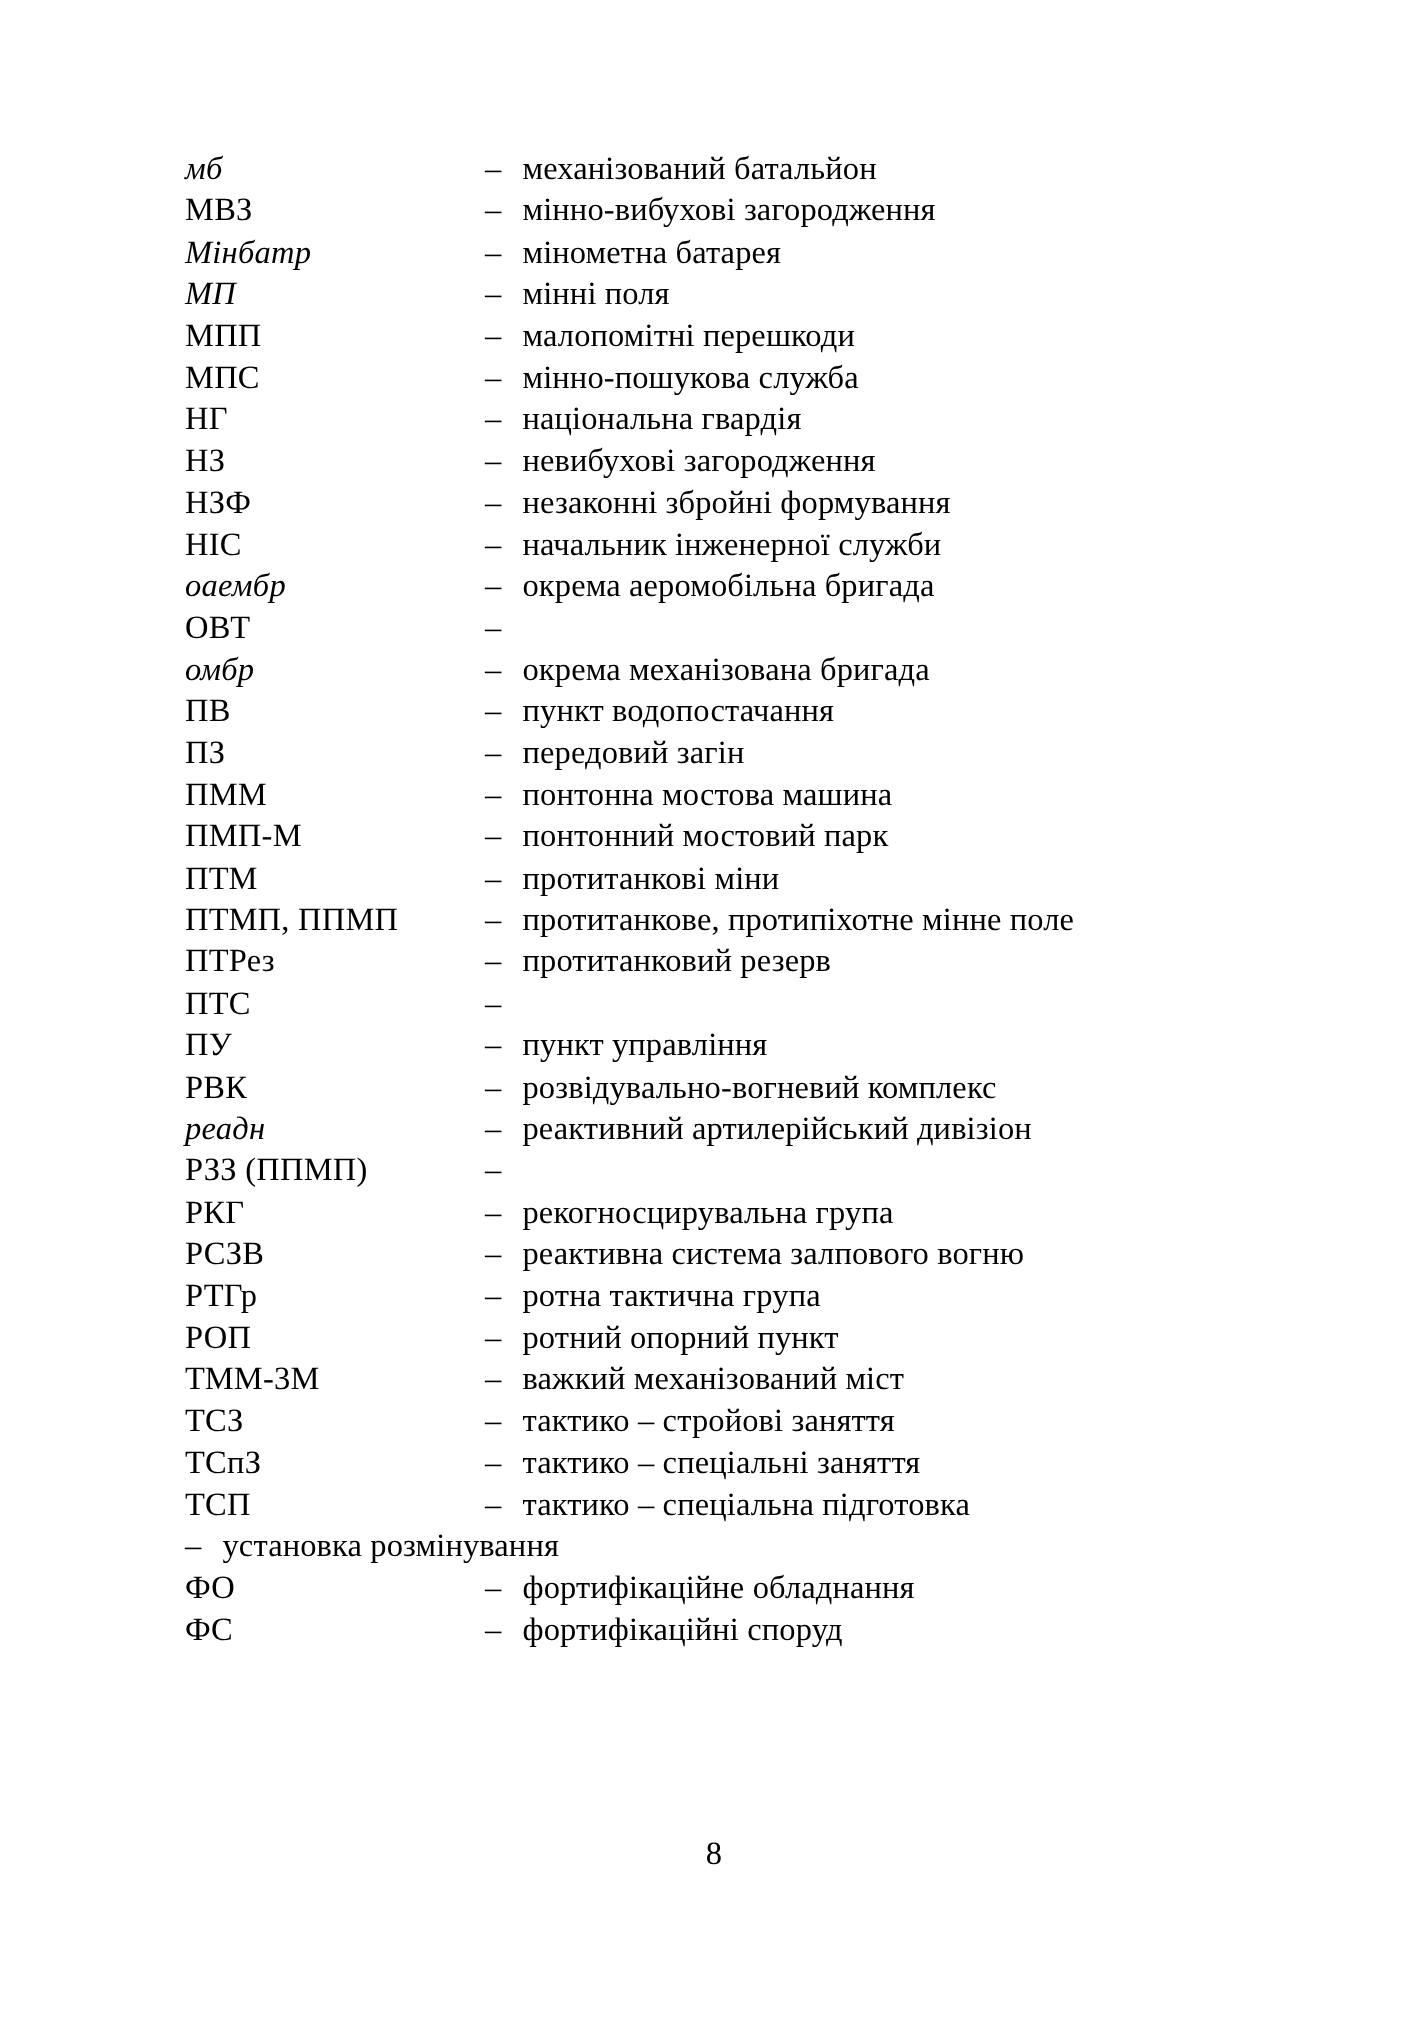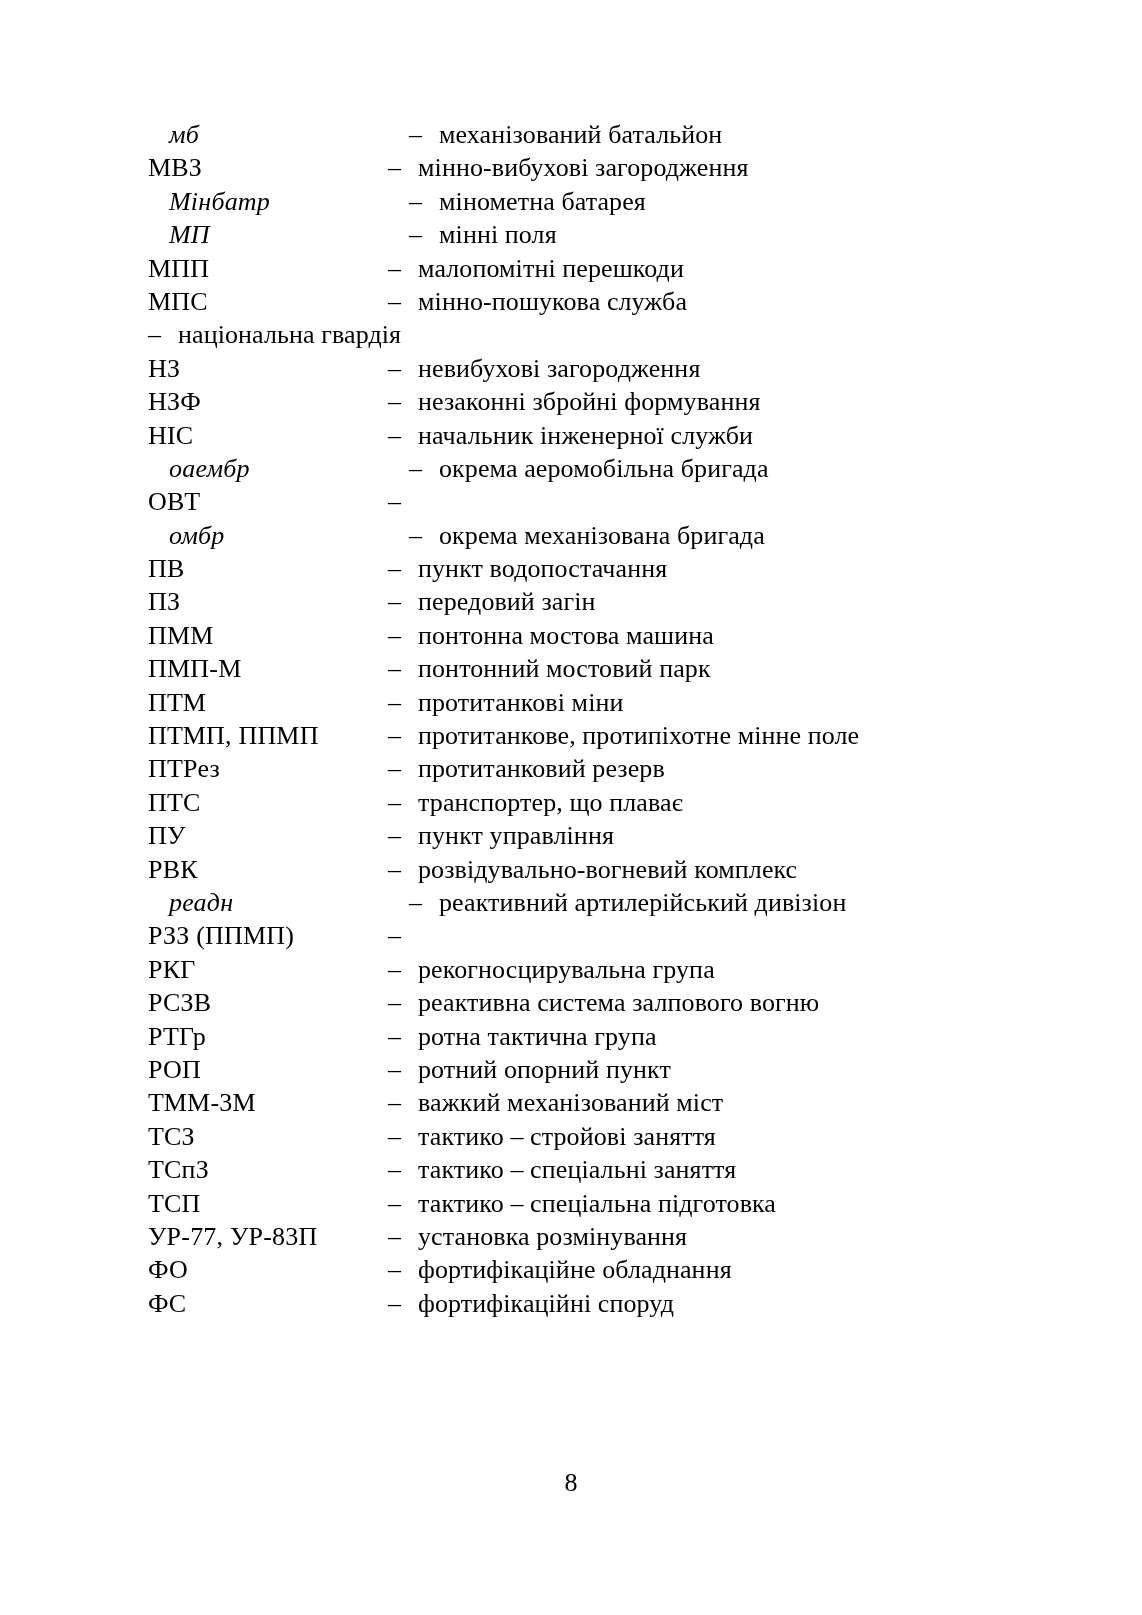--- a/index.html
+++ b/index.html
@@ -36,21 +36,20 @@
     white-space: nowrap;
   }
   .term {
     width: 240px;
     flex: 0 0 240px;
     font-size: 26px;
     letter-spacing: 0.2px;
   }
   .term.italic {
     font-style: italic;
-    margin-left: 21px;
   }
   .dash {
     width: 30px;
     flex: 0 0 30px;
     font-size: 26px;
   }
   .definition {
     font-size: 26px;
     letter-spacing: 0.1px;
   }
@@ -92,20 +91,21 @@
         <span class="term">МПП</span>
         <span class="dash">–</span>
         <span class="definition">малопомітні перешкоди</span>
       </div>
       <div class="abbrev-row">
         <span class="term">МПС</span>
         <span class="dash">–</span>
         <span class="definition">мінно-пошукова служба</span>
       </div>
       <div class="abbrev-row">
+        <span class="term">НГ</span>
         <span class="dash">–</span>
         <span class="definition">національна гвардія</span>
       </div>
       <div class="abbrev-row">
         <span class="term">НЗ</span>
         <span class="dash">–</span>
         <span class="definition">невибухові загородження</span>
       </div>
       <div class="abbrev-row">
         <span class="term">НЗФ</span>
@@ -162,21 +162,20 @@
         <span class="definition">протитанкове, протипіхотне мінне поле</span>
       </div>
       <div class="abbrev-row">
         <span class="term">ПТРез</span>
         <span class="dash">–</span>
         <span class="definition">протитанковий резерв</span>
       </div>
       <div class="abbrev-row">
         <span class="term">ПТС</span>
         <span class="dash">–</span>
-        <span class="definition">транспортер, що плаває</span>
       </div>
       <div class="abbrev-row">
         <span class="term">ПУ</span>
         <span class="dash">–</span>
         <span class="definition">пункт управління</span>
       </div>
       <div class="abbrev-row">
         <span class="term">РВК</span>
         <span class="dash">–</span>
         <span class="definition">розвідувально-вогневий комплекс</span>
@@ -224,21 +223,20 @@
         <span class="term">ТСпЗ</span>
         <span class="dash">–</span>
         <span class="definition">тактико – спеціальні заняття</span>
       </div>
       <div class="abbrev-row">
         <span class="term">ТСП</span>
         <span class="dash">–</span>
         <span class="definition">тактико – спеціальна підготовка</span>
       </div>
       <div class="abbrev-row">
-        <span class="term">УР-77, УР-83П</span>
         <span class="dash">–</span>
         <span class="definition">установка розмінування</span>
       </div>
       <div class="abbrev-row">
         <span class="term">ФО</span>
         <span class="dash">–</span>
         <span class="definition">фортифікаційне обладнання</span>
       </div>
       <div class="abbrev-row">
         <span class="term">ФС</span>

